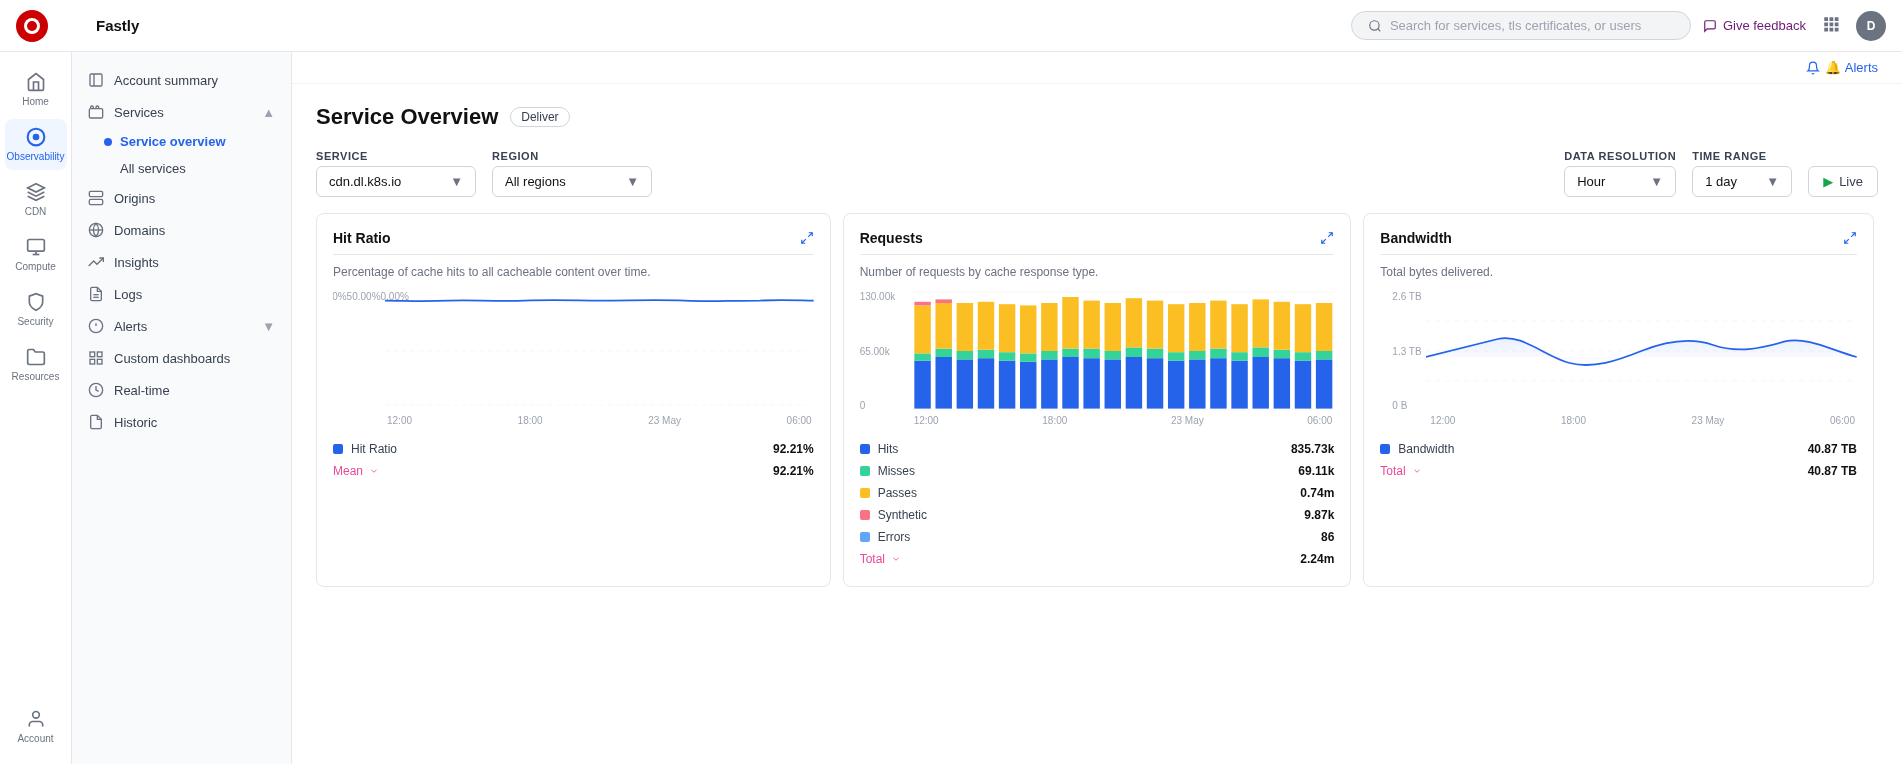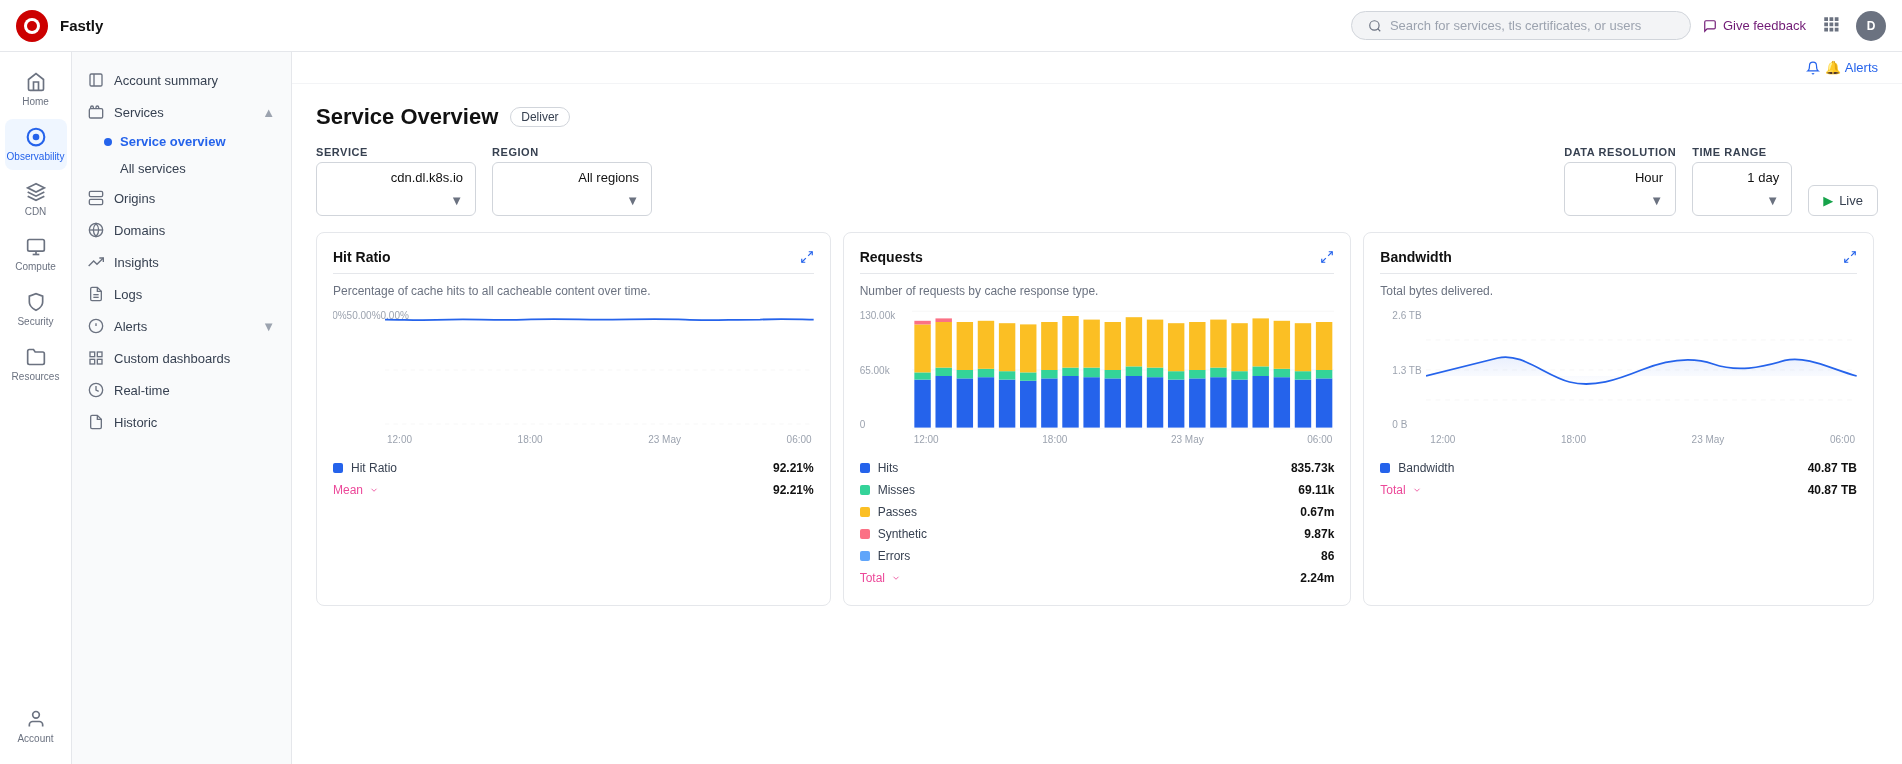--- a/index.html
+++ b/index.html
@@ -6,21 +6,21 @@
     body { font-family: -apple-system, BlinkMacSystemFont, 'Segoe UI', sans-serif; background: #fff; color: #1a1a2e; font-size: 13px; display: flex; flex-direction: column; height: 100vh; overflow: hidden; }
 
     
     .topnav {
       display: flex; align-items: center; height: 52px; background: #fff; border-bottom: 1px solid #e5e7eb;
       padding: 0 16px; gap: 12px; flex-shrink: 0; z-index: 10;
     }
     .topnav-logo { width: 32px; height: 32px; background: #cc0000; border-radius: 50%; display: flex; align-items: center; justify-content: center; flex-shrink: 0; }
     .topnav-logo-inner { width: 16px; height: 16px; background: #fff; border-radius: 50%; position: relative; }
     .topnav-logo-inner::after { content: ''; position: absolute; top: 3px; left: 3px; width: 10px; height: 10px; background: #cc0000; border-radius: 50%; }
-    .topnav-brand { font-size: 15px; font-weight: 600; color: #111; margin-right: auto; }
+    .topnav-brand { font-size: 15px; font-weight: 600; color: #111; margin-right: auto; margin-left: 36px; }
     .search-bar {
       display: flex; align-items: center; gap: 8px; background: #f3f4f6; border: 1px solid #d1d5db; border-radius: 20px;
       padding: 6px 16px; width: 340px; color: #6b7280; font-size: 13px;
     }
     .topnav-actions { display: flex; align-items: center; gap: 16px; }
     .feedback-btn { display: flex; align-items: center; gap: 6px; color: #701a75; font-size: 13px; font-weight: 500; cursor: pointer; }
     .topnav-grid-icon { color: #6b7280; cursor: pointer; }
     .topnav-avatar { width: 30px; height: 30px; background: #6b7280; border-radius: 50%; display: flex; align-items: center; justify-content: center; color: #fff; font-size: 12px; font-weight: 600; cursor: pointer; }
 
     
@@ -75,21 +75,21 @@
       display: flex; align-items: center; gap: 6px; background: #2563eb; color: #fff; border: none; border-radius: 6px;
       padding: 7px 14px; font-size: 13px; font-weight: 500; cursor: pointer;
     }
 
     
     .filters-row { display: flex; align-items: flex-end; gap: 16px; padding: 0 24px 16px; flex-wrap: wrap; }
     .filter-group { display: flex; flex-direction: column; gap: 4px; }
     .filter-label { font-size: 11px; font-weight: 600; color: #374151; text-transform: uppercase; letter-spacing: 0.05em; }
     .filter-select {
       display: flex; align-items: flex-end; justify-content: space-between; gap: 8px;
-      border: 1px solid #d1d5db; border-radius: 6px; padding: 7px 12px; min-width: 160px; cursor: pointer; background: #fff; font-size: 13px; color: #111; flex-direction: column;
+      border: 1px solid #d1d5db; border-radius: 6px; padding: 7px 12px; min-width: 160px; cursor: pointer; background: #fff; font-size: 13px; color: #111;
     }
     .filter-select-chevron { color: #6b7280; }
     .filter-spacer { flex: 1; }
     .data-resolution-group { display: flex; flex-direction: column; gap: 4px; }
     .time-range-group { display: flex; flex-direction: column; gap: 4px; }
     .live-btn { display: flex; align-items: center; gap: 6px; background: #fff; border: 1px solid #d1d5db; border-radius: 6px; padding: 7px 14px; font-size: 13px; cursor: pointer; color: #374151; margin-top: 20px; }
     .live-btn .play-icon { color: #16a34a; }
 
     
     .charts-grid { display: grid; grid-template-columns: 1fr 1fr 1fr; gap: 0; padding: 0 24px; }
@@ -554,21 +554,21 @@
                 <span class="legend-dot" style="background:#34d399"></span>
                 <span>Misses</span>
               </div>
             <span class="legend-value">69.11k</span>
           </div>
           <div class="legend-item">
             <div class="legend-item-left">
                 <span class="legend-dot" style="background:#fbbf24"></span>
                 <span>Passes</span>
               </div>
-            <span class="legend-value">0.67m</span>
+            <span class="legend-value">0.74m</span>
           </div>
           <div class="legend-item">
             <div class="legend-item-left">
                 <span class="legend-dot" style="background:#fb7185"></span>
                 <span>Synthetic</span>
               </div>
             <span class="legend-value">9.87k</span>
           </div>
           <div class="legend-item">
             <div class="legend-item-left">

